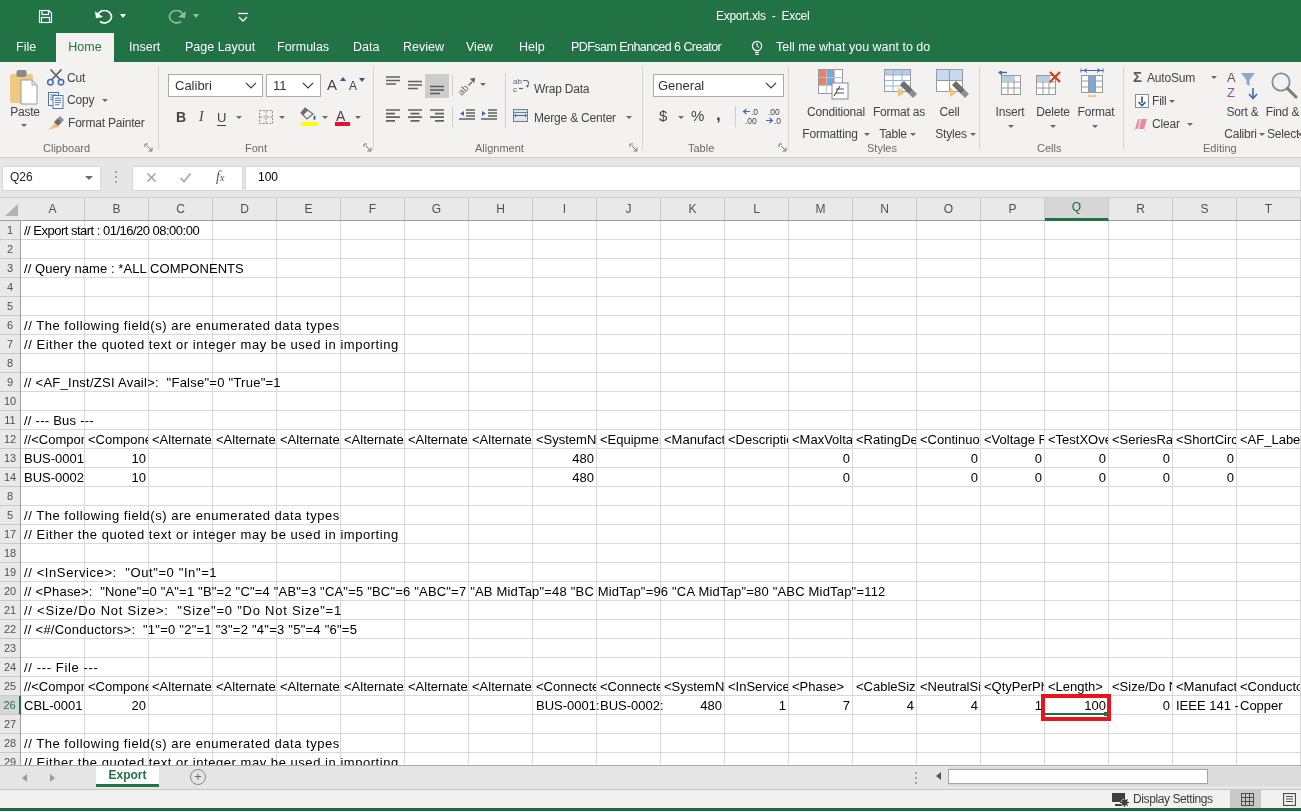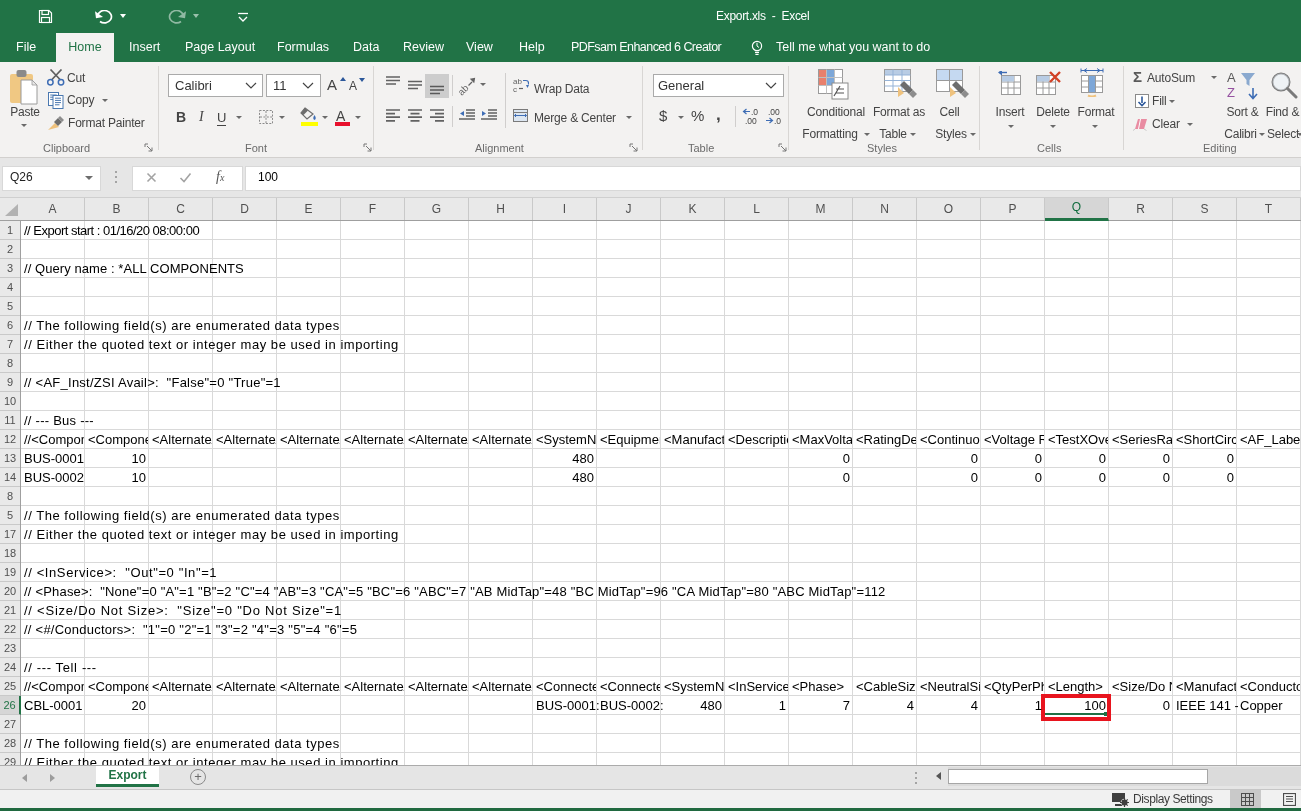--- a/index.html
+++ b/index.html
@@ -459,21 +459,21 @@
       <div class="cell num" style="top: 270px; left: 982px; width: 60px;">0</div>
       <div class="cell num" style="top: 270px; left: 1046px; width: 60px;">0</div>
       <div class="cell num" style="top: 270px; left: 1110px; width: 60px;">0</div>
       <div class="cell num" style="top: 270px; left: 1174px; width: 60px;">0</div>
       <div class="cell" style="top: 308px; left: 24px; width: 1276px; letter-spacing: 0.53px;">// The following field(s) are enumerated data types</div>
       <div class="cell" style="top: 327px; left: 24px; width: 1276px; letter-spacing: 0.54px;">// Either the quoted text or integer may be used in importing</div>
       <div class="cell" style="top: 365px; left: 24px; width: 1276px; letter-spacing: 0.6px;">// &lt;InService&gt;:  "Out"=0 "In"=1</div>
       <div class="cell" style="top: 384px; left: 24px; width: 1276px; letter-spacing: 0.19px;">// &lt;Phase&gt;:  "None"=0 "A"=1 "B"=2 "C"=4 "AB"=3 "CA"=5 "BC"=6 "ABC"=7 "AB MidTap"=48 "BC MidTap"=96 "CA MidTap"=80 "ABC MidTap"=112</div>
       <div class="cell" style="top: 403px; left: 24px; width: 1276px; letter-spacing: 0.76px;">// &lt;Size/Do Not Size&gt;:  "Size"=0 "Do Not Size"=1</div>
       <div class="cell" style="top: 422px; left: 24px; width: 1276px; letter-spacing: 0.24px;">// &lt;#/Conductors&gt;:  "1"=0 "2"=1 "3"=2 "4"=3 "5"=4 "6"=5</div>
-      <div class="cell" style="top: 460px; left: 24px; width: 1276px; letter-spacing: 0.63px;">// --- Tell ---</div>
+      <div class="cell" style="top: 460px; left: 24px; width: 1276px; letter-spacing: 0.63px;">// --- File ---</div>
       <div class="cell" style="top: 479px; left: 24px; width: 60px;">//&lt;Component</div>
       <div class="cell" style="top: 479px; left: 88px; width: 60px;">&lt;Component T</div>
       <div class="cell" style="top: 479px; left: 152px; width: 60px;">&lt;AlternateAm</div>
       <div class="cell" style="top: 479px; left: 216px; width: 60px;">&lt;AlternateAm</div>
       <div class="cell" style="top: 479px; left: 280px; width: 60px;">&lt;AlternateAm</div>
       <div class="cell" style="top: 479px; left: 344px; width: 60px;">&lt;AlternateAm</div>
       <div class="cell" style="top: 479px; left: 408px; width: 60px;">&lt;AlternateAm</div>
       <div class="cell" style="top: 479px; left: 472px; width: 60px;">&lt;AlternateAm</div>
       <div class="cell" style="top: 479px; left: 536px; width: 60px;">&lt;ConnectedB</div>
       <div class="cell" style="top: 479px; left: 600px; width: 60px;">&lt;ConnectedB</div>

